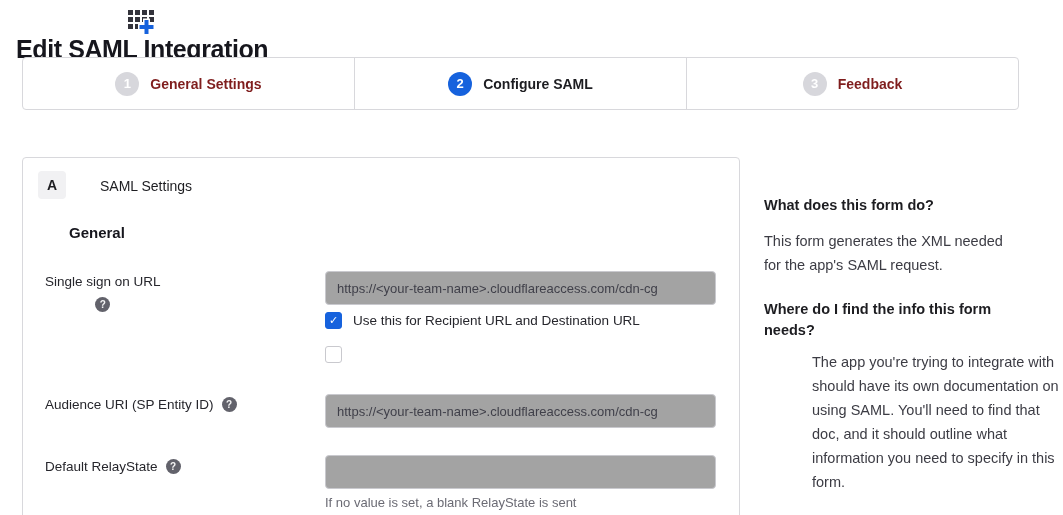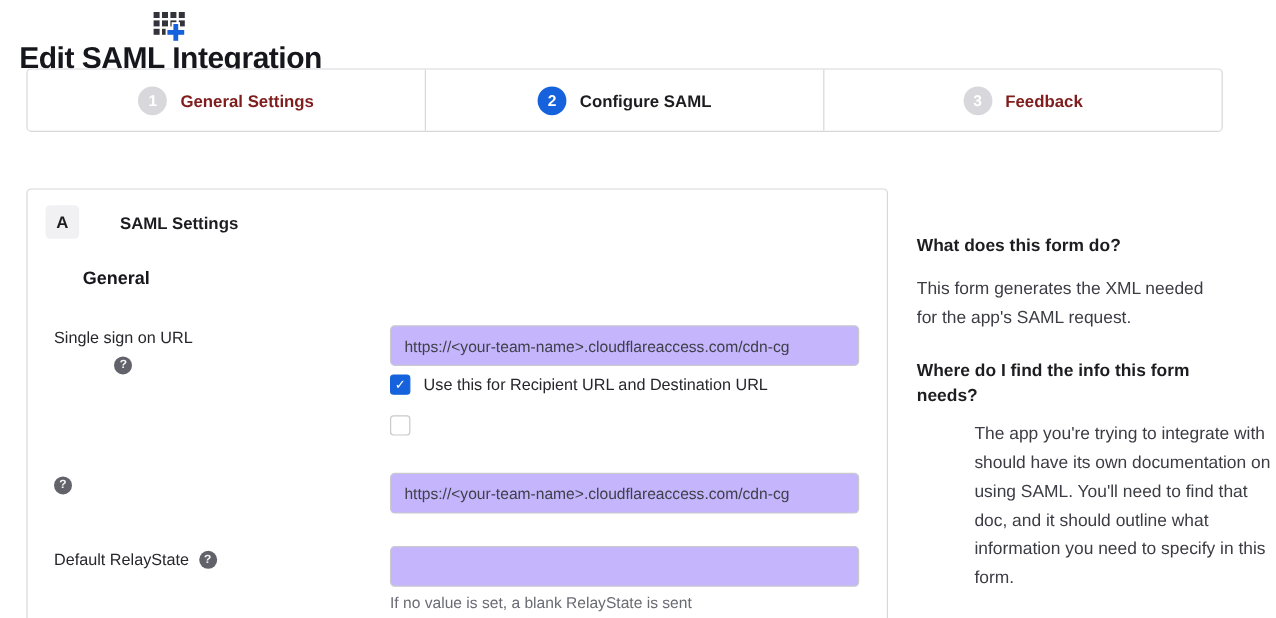--- a/index.html
+++ b/index.html
@@ -21,30 +21,30 @@
   .step-label { font-size:14px; font-weight:700; color:#7f1d1d; }
   .step.active .step-circle { background:#1662dd; }
   .step.active .step-label { color:#1d1d21; }
 
   
   .panel { position:absolute; left:22px; top:157px; width:718px; height:400px;
     border:1px solid #d8d8dc; border-radius:4px; background:#fff; }
   .section-badge { position:absolute; left:38px; top:171px; width:28px; height:28px;
     background:#f1f1f3; border-radius:4px; display:flex; align-items:center; justify-content:center;
     font-size:14px; font-weight:700; color:#1d1d21; }
-  .section-title { position:absolute; left:100px; top:178px; font-size:14px; font-weight:700; color:#1d1d21; }
+  .section-title { position:absolute; left:100px; top:178px; font-size:14px; font-weight:400; color:#1d1d21; }
   .group-heading { position:absolute; left:45px; top:224px; font-size:15px; font-weight:700; color:#16161d;margin-left:24px; }
 
   .field-label { position:absolute; left:45px; font-size:13.5px; color:#26262c; display:flex; align-items:center; gap:8px; }
   .help-icon { width:15px; height:15px; border-radius:50%; background:#62626b; color:#f4f4f4;
     font-size:10px; font-weight:700; display:inline-flex; align-items:center; justify-content:center; }
 
   .text-input { position:absolute; left:325px; width:391px; height:34px; border:1px solid #c9c9ce;
     border-radius:4px; padding:0 11px; font-family:"Liberation Sans", sans-serif; font-size:13px;
-    color:#40404a; background:#c4b5fd; outline:none; text-overflow:clip; white-space:nowrap; overflow:hidden; }
+    color:#40404a; background:#a3a3a3; outline:none; text-overflow:clip; white-space:nowrap; overflow:hidden; }
 
   .checkbox-row { position:absolute; left:325px; display:flex; align-items:center; gap:11px; }
   .checkbox { width:17px; height:17px; border-radius:3px; border:1px solid #c9c9ce; background:#fff;
     display:flex; align-items:center; justify-content:center; font-size:11px; color:#fff; }
   .checkbox.checked { background:#1662dd; border-color:#1662dd; }
   .checkbox-label { font-size:13.5px; color:#26262c; }
 
   .hint { position:absolute; left:325px; top:495px; font-size:13px; color:#6b6b74; }
   .sb-h1 { position:absolute; left:764px; top:197px; width:256px; }
   .sb-p1 { position:absolute; left:764px; top:229px; width:248px; }
@@ -111,20 +111,21 @@
 
 <div class="checkbox-row" style="top:312px;">
   <span class="checkbox checked">✓</span>
   <span class="checkbox-label">Use this for Recipient URL and Destination URL</span>
 </div>
 <div class="checkbox-row" style="top:346px;">
   <span class="checkbox"></span>
 </div>
 
 <div class="field-label" style="top:397px;">
+  <span>Audience URI (SP Entity ID)</span>
   <span class="help-icon">?</span>
 </div>
 <input class="text-input" style="top: 394px;" type="text" value="https://&lt;your-team-name&gt;.cloudflareaccess.com/cdn-cg">
 
 <div class="field-label" style="top:459px;">
   <span>Default RelayState</span>
   <span class="help-icon">?</span>
 </div>
 <input class="text-input" style="top: 455px;" type="text" value="">
 <div class="hint">If no value is set, a blank RelayState is sent</div>

